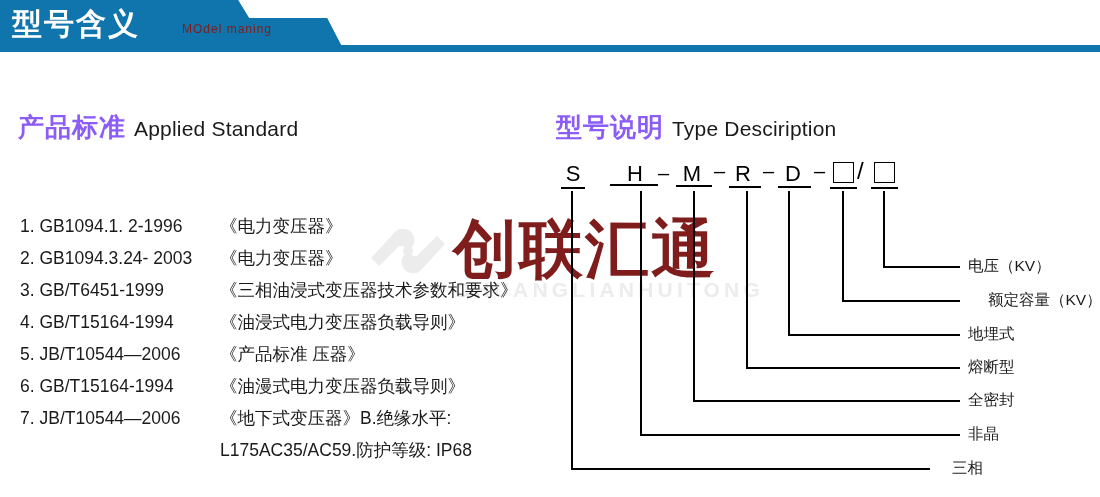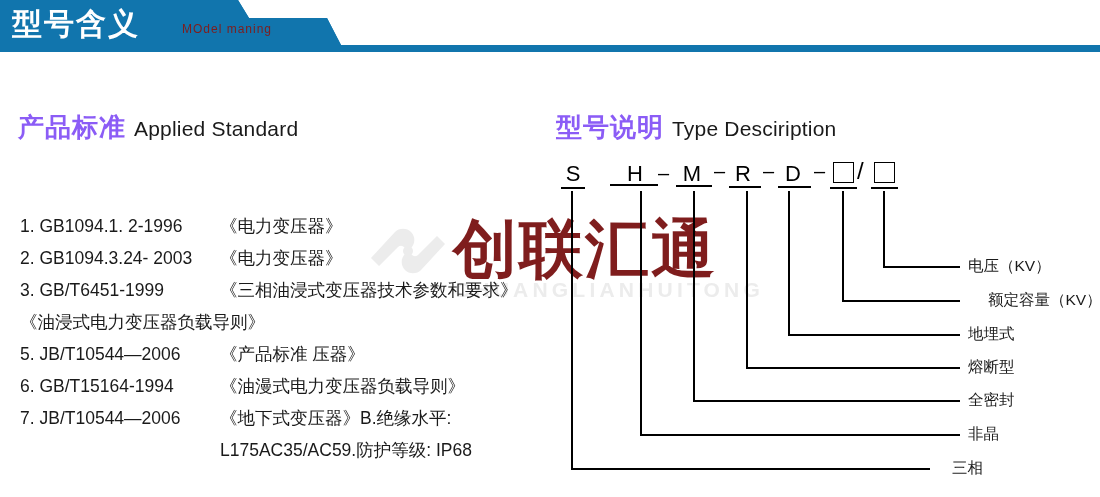--- a/index.html
+++ b/index.html
@@ -203,20 +203,21 @@
     </div>
     <div class="std-row">
       <span class="std-code">2. GB1094.3.24- 2003</span>
       <span class="std-name">《电力变压器》</span>
     </div>
     <div class="std-row">
       <span class="std-code">3. GB/T6451-1999</span>
       <span class="std-name">《三相油浸式变压器技术参数和要求》</span>
     </div>
     <div class="std-row">
+      <span class="std-code">4. GB/T15164-1994</span>
       <span class="std-name">《油浸式电力变压器负载导则》</span>
     </div>
     <div class="std-row">
       <span class="std-code">5. JB/T10544—2006</span>
       <span class="std-name">《产品标准 压器》</span>
     </div>
     <div class="std-row">
       <span class="std-code">6. GB/T15164-1994</span>
       <span class="std-name">《油漫式电力变压器负载导则》</span>
     </div>

